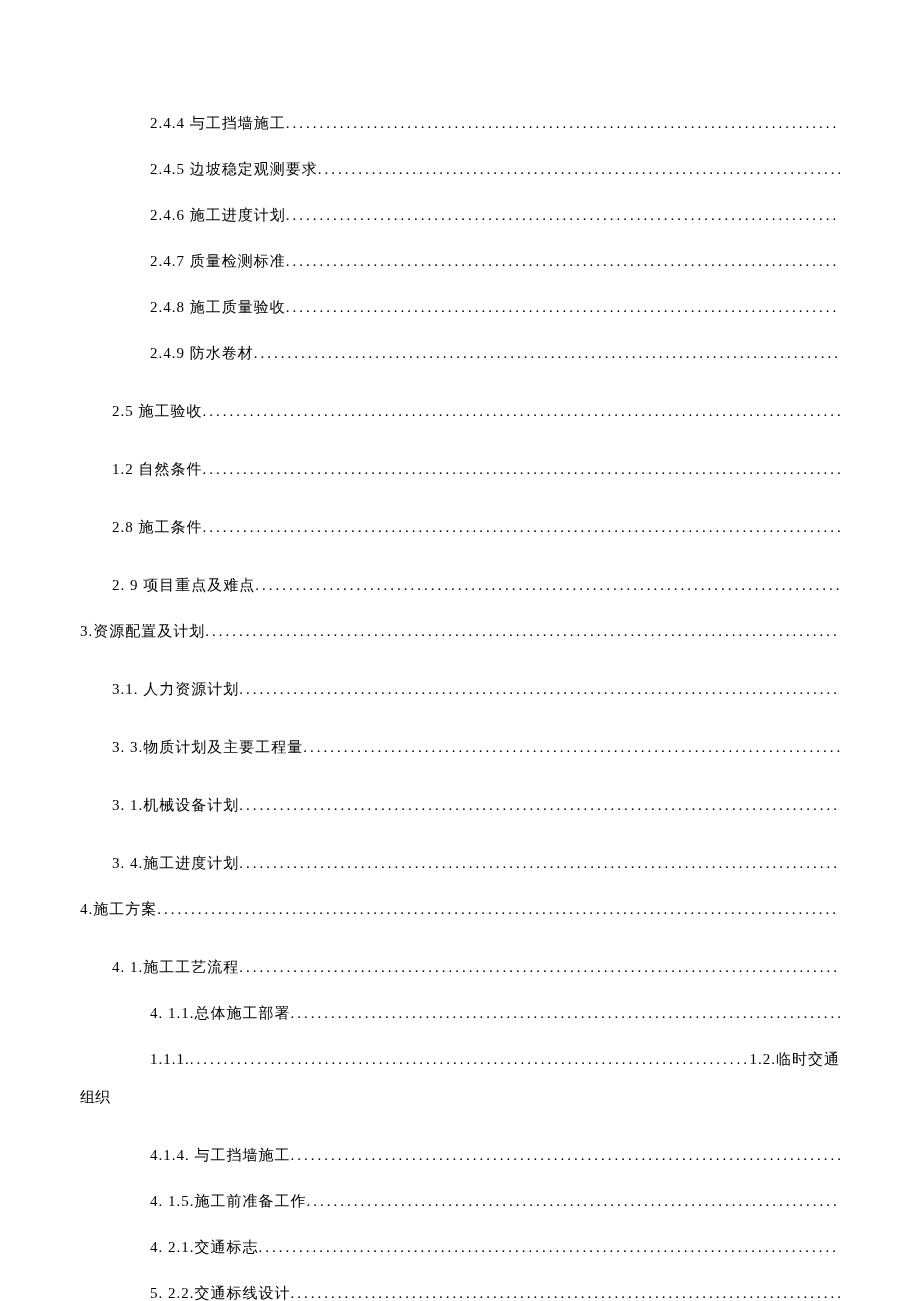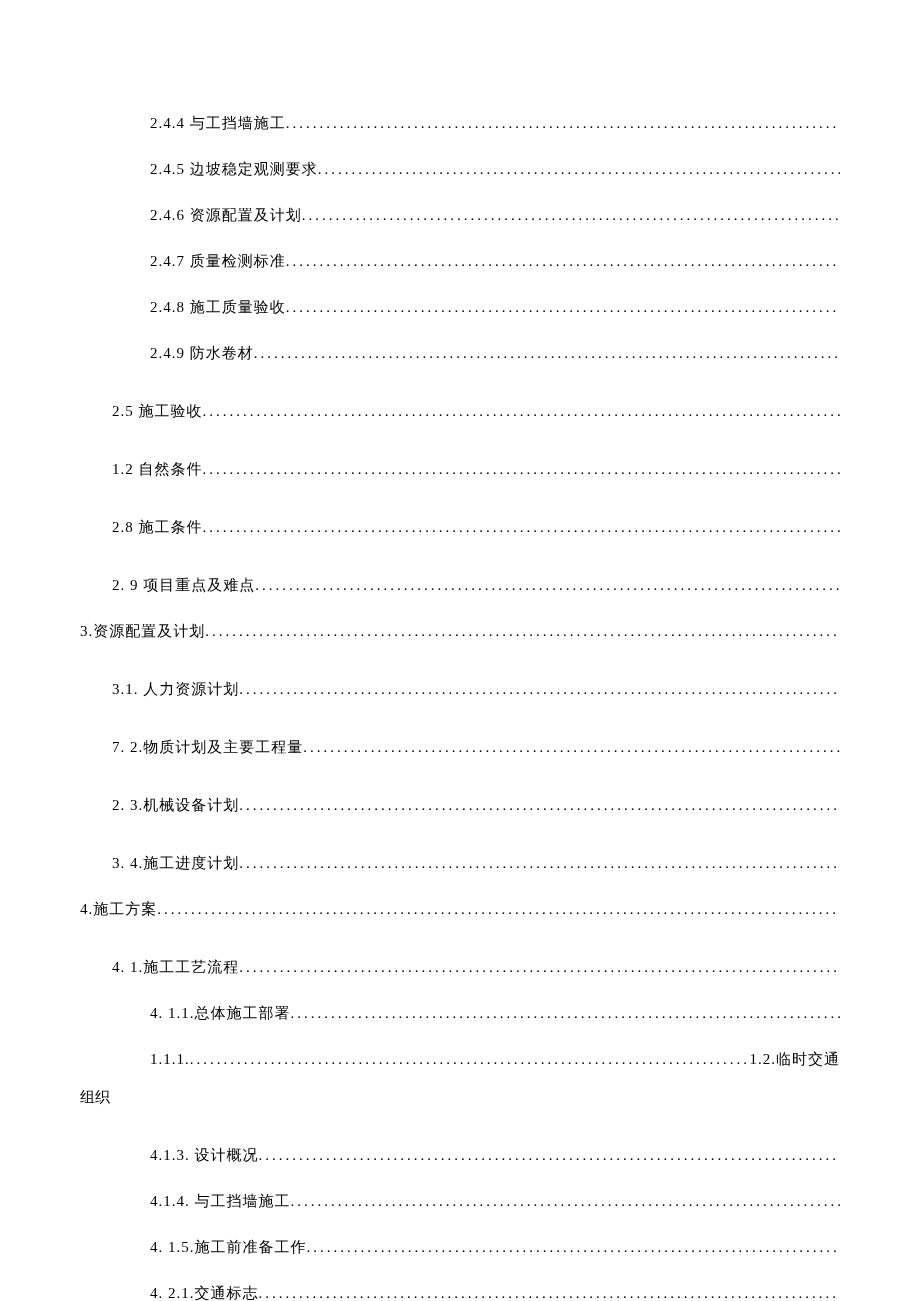--- a/index.html
+++ b/index.html
@@ -60,21 +60,21 @@
 <div class="toc-container" id="toc-root">
     <div class="toc-entry indent-2">
       <span class="toc-prefix">2.4.4 与工挡墙施工</span>
       <span class="toc-dots"></span>
     </div>
     <div class="toc-entry indent-2">
       <span class="toc-prefix">2.4.5 边坡稳定观测要求</span>
       <span class="toc-dots"></span>
     </div>
     <div class="toc-entry indent-2">
-      <span class="toc-prefix">2.4.6 资源配置及计划</span>
+      <span class="toc-prefix">2.4.6 施工进度计划</span>
       <span class="toc-dots"></span>
     </div>
     <div class="toc-entry indent-2">
       <span class="toc-prefix">2.4.7 质量检测标准</span>
       <span class="toc-dots"></span>
     </div>
     <div class="toc-entry indent-2">
       <span class="toc-prefix">2.4.8 施工质量验收</span>
       <span class="toc-dots"></span>
     </div>
@@ -100,25 +100,25 @@
     </div>
     <div class="toc-entry indent-0">
       <span class="toc-prefix">3.资源配置及计划</span>
       <span class="toc-dots"></span>
     </div>
     <div class="toc-entry indent-1">
       <span class="toc-prefix">3.1.   人力资源计划</span>
       <span class="toc-dots"></span>
     </div>
     <div class="toc-entry indent-1">
-      <span class="toc-prefix">7.  2.物质计划及主要工程量</span>
+      <span class="toc-prefix">3.  3.物质计划及主要工程量</span>
       <span class="toc-dots"></span>
     </div>
     <div class="toc-entry indent-1">
-      <span class="toc-prefix">2.  3.机械设备计划</span>
+      <span class="toc-prefix">3.  1.机械设备计划</span>
       <span class="toc-dots"></span>
     </div>
     <div class="toc-entry indent-1">
       <span class="toc-prefix">3.  4.施工进度计划</span>
       <span class="toc-dots"></span>
     </div>
     <div class="toc-entry indent-0">
       <span class="toc-prefix">4.施工方案</span>
       <span class="toc-dots"></span>
     </div>
@@ -130,24 +130,20 @@
       <span class="toc-prefix">4.  1.1.总体施工部署</span>
       <span class="toc-dots"></span>
     </div>
     <div class="toc-entry indent-2">
       <span class="toc-prefix">1.1.1. </span>
       <span class="toc-dots"></span>
       <span class="toc-suffix">1.2.临时交通</span>
     </div>
     <div class="wrap-line">组织</div>
     <div class="toc-entry indent-2">
-      <span class="toc-prefix">4.1.3.   设计概况</span>
-      <span class="toc-dots"></span>
-    </div>
-    <div class="toc-entry indent-2">
       <span class="toc-prefix">4.1.4.   与工挡墙施工</span>
       <span class="toc-dots"></span>
     </div>
     <div class="toc-entry indent-2">
       <span class="toc-prefix">4.  1.5.施工前准备工作</span>
       <span class="toc-dots"></span>
     </div>
     <div class="toc-entry indent-2">
       <span class="toc-prefix">4.  2.1.交通标志</span>
       <span class="toc-dots"></span>

